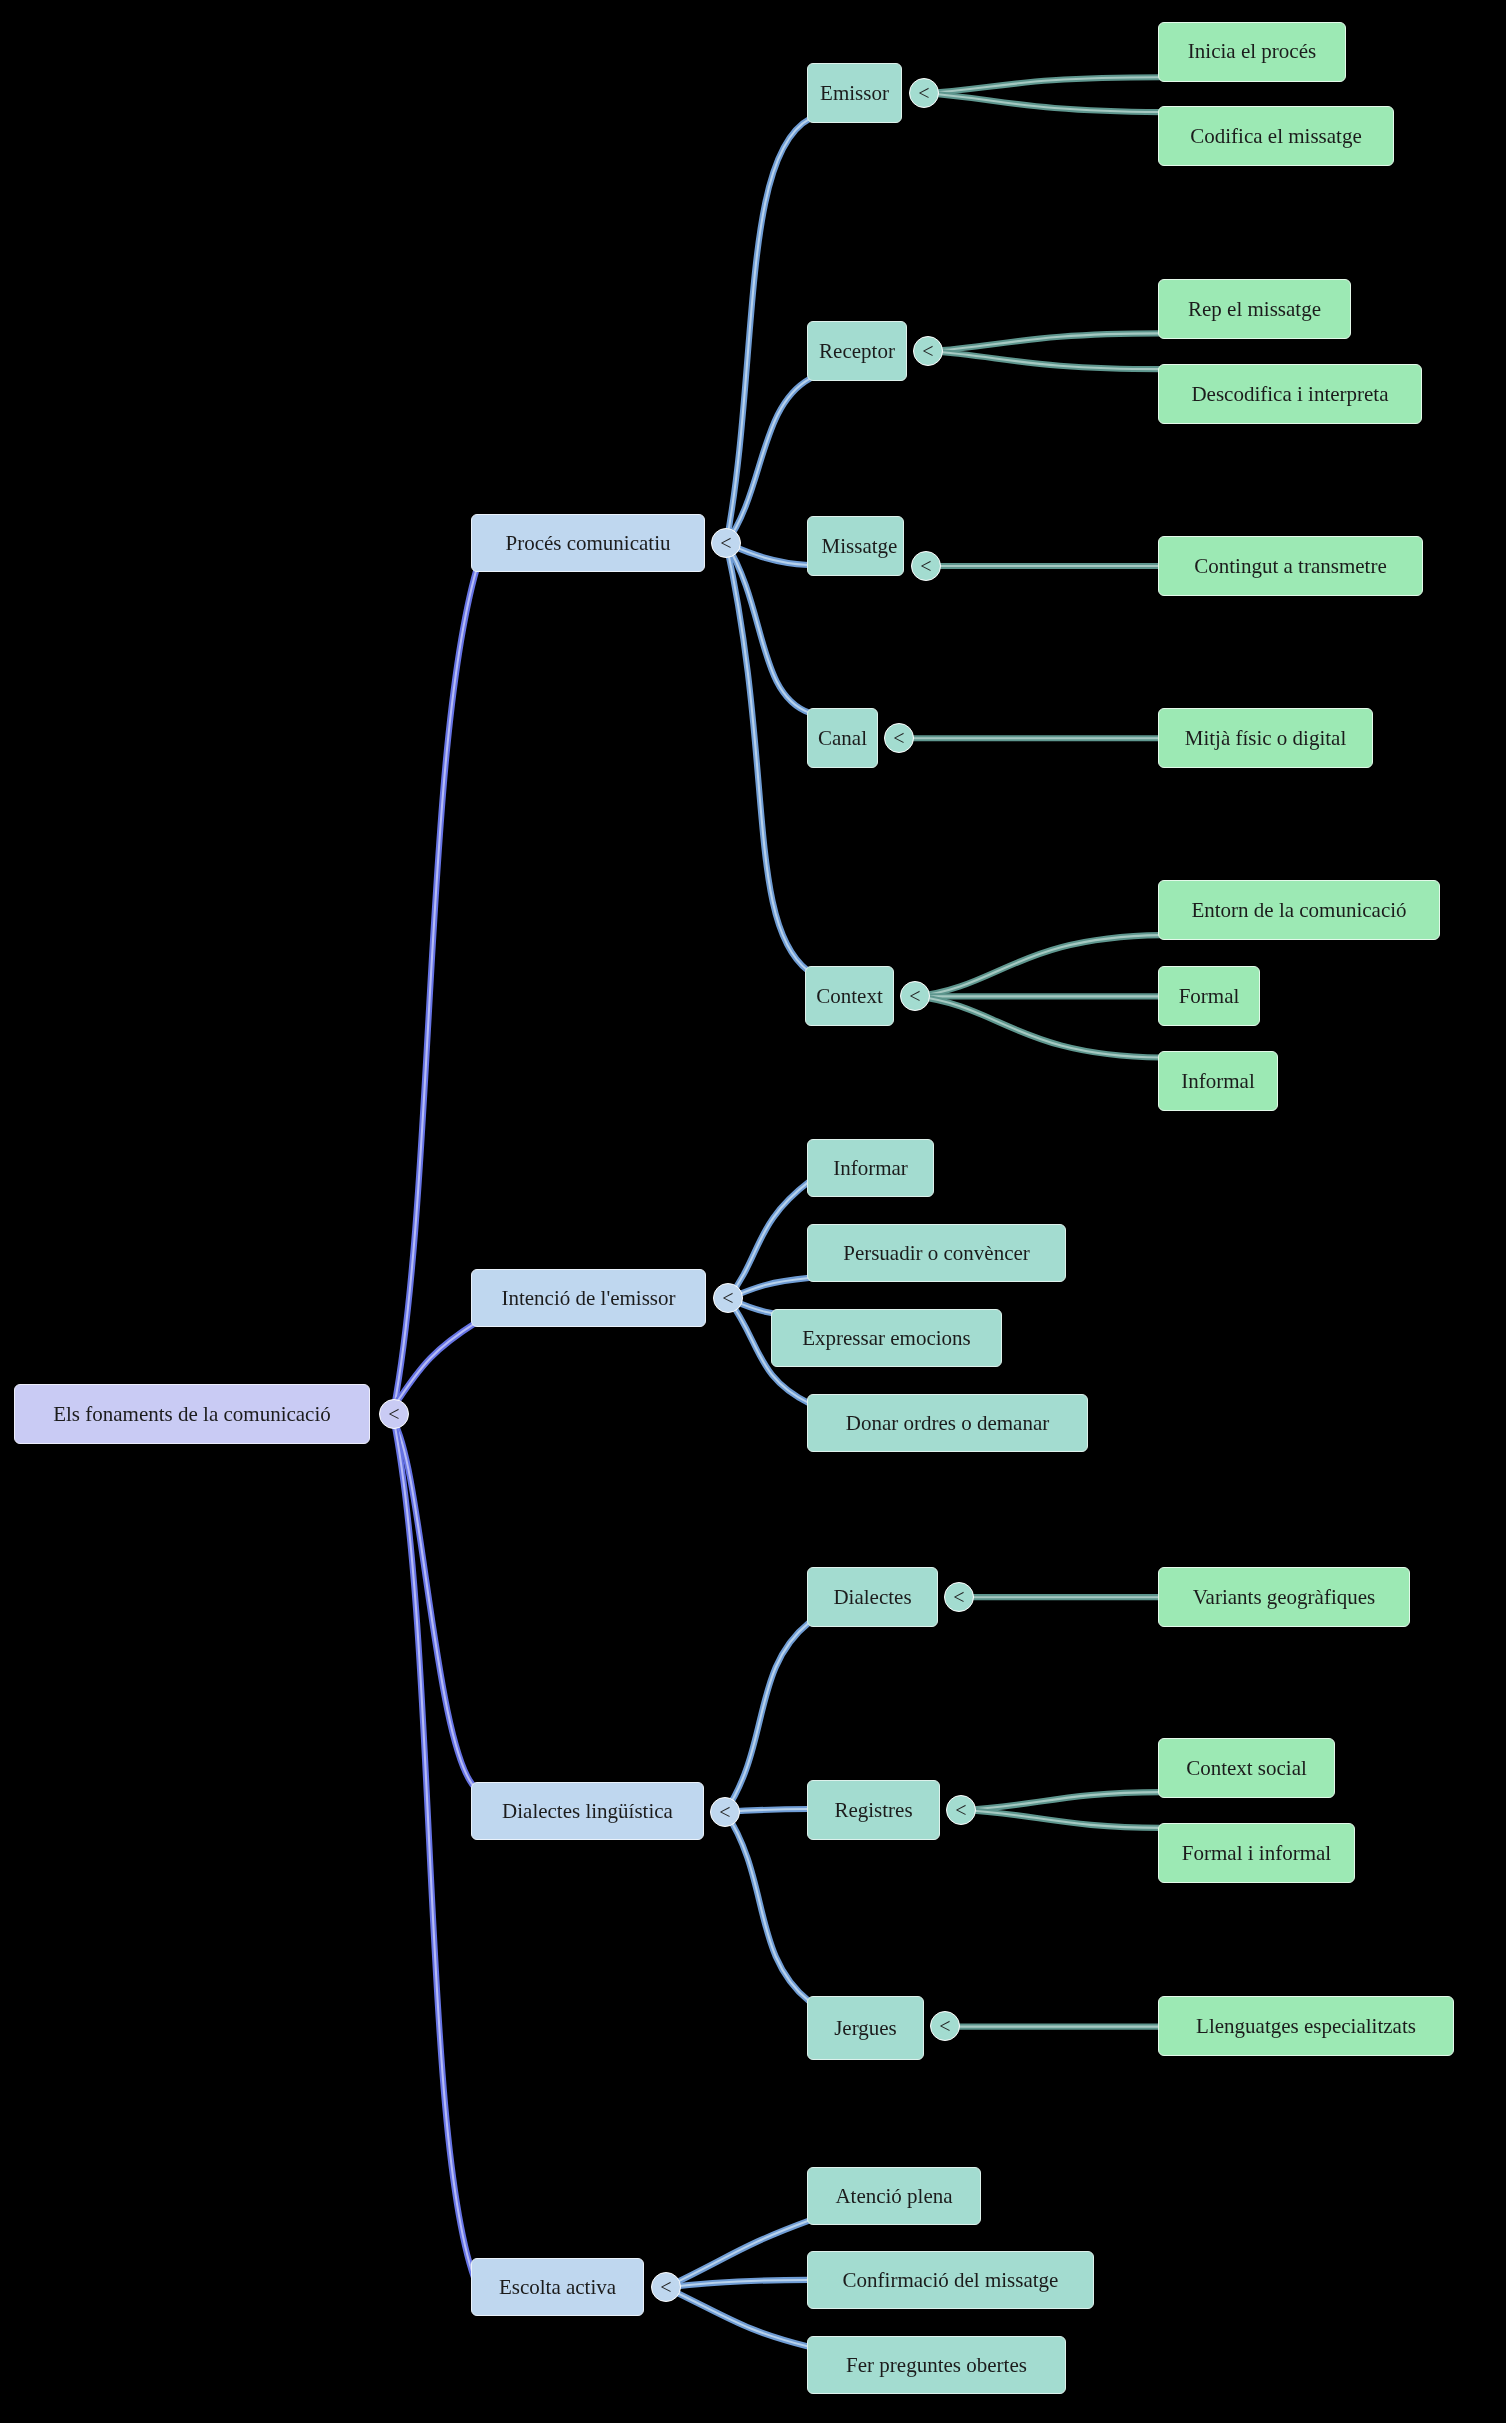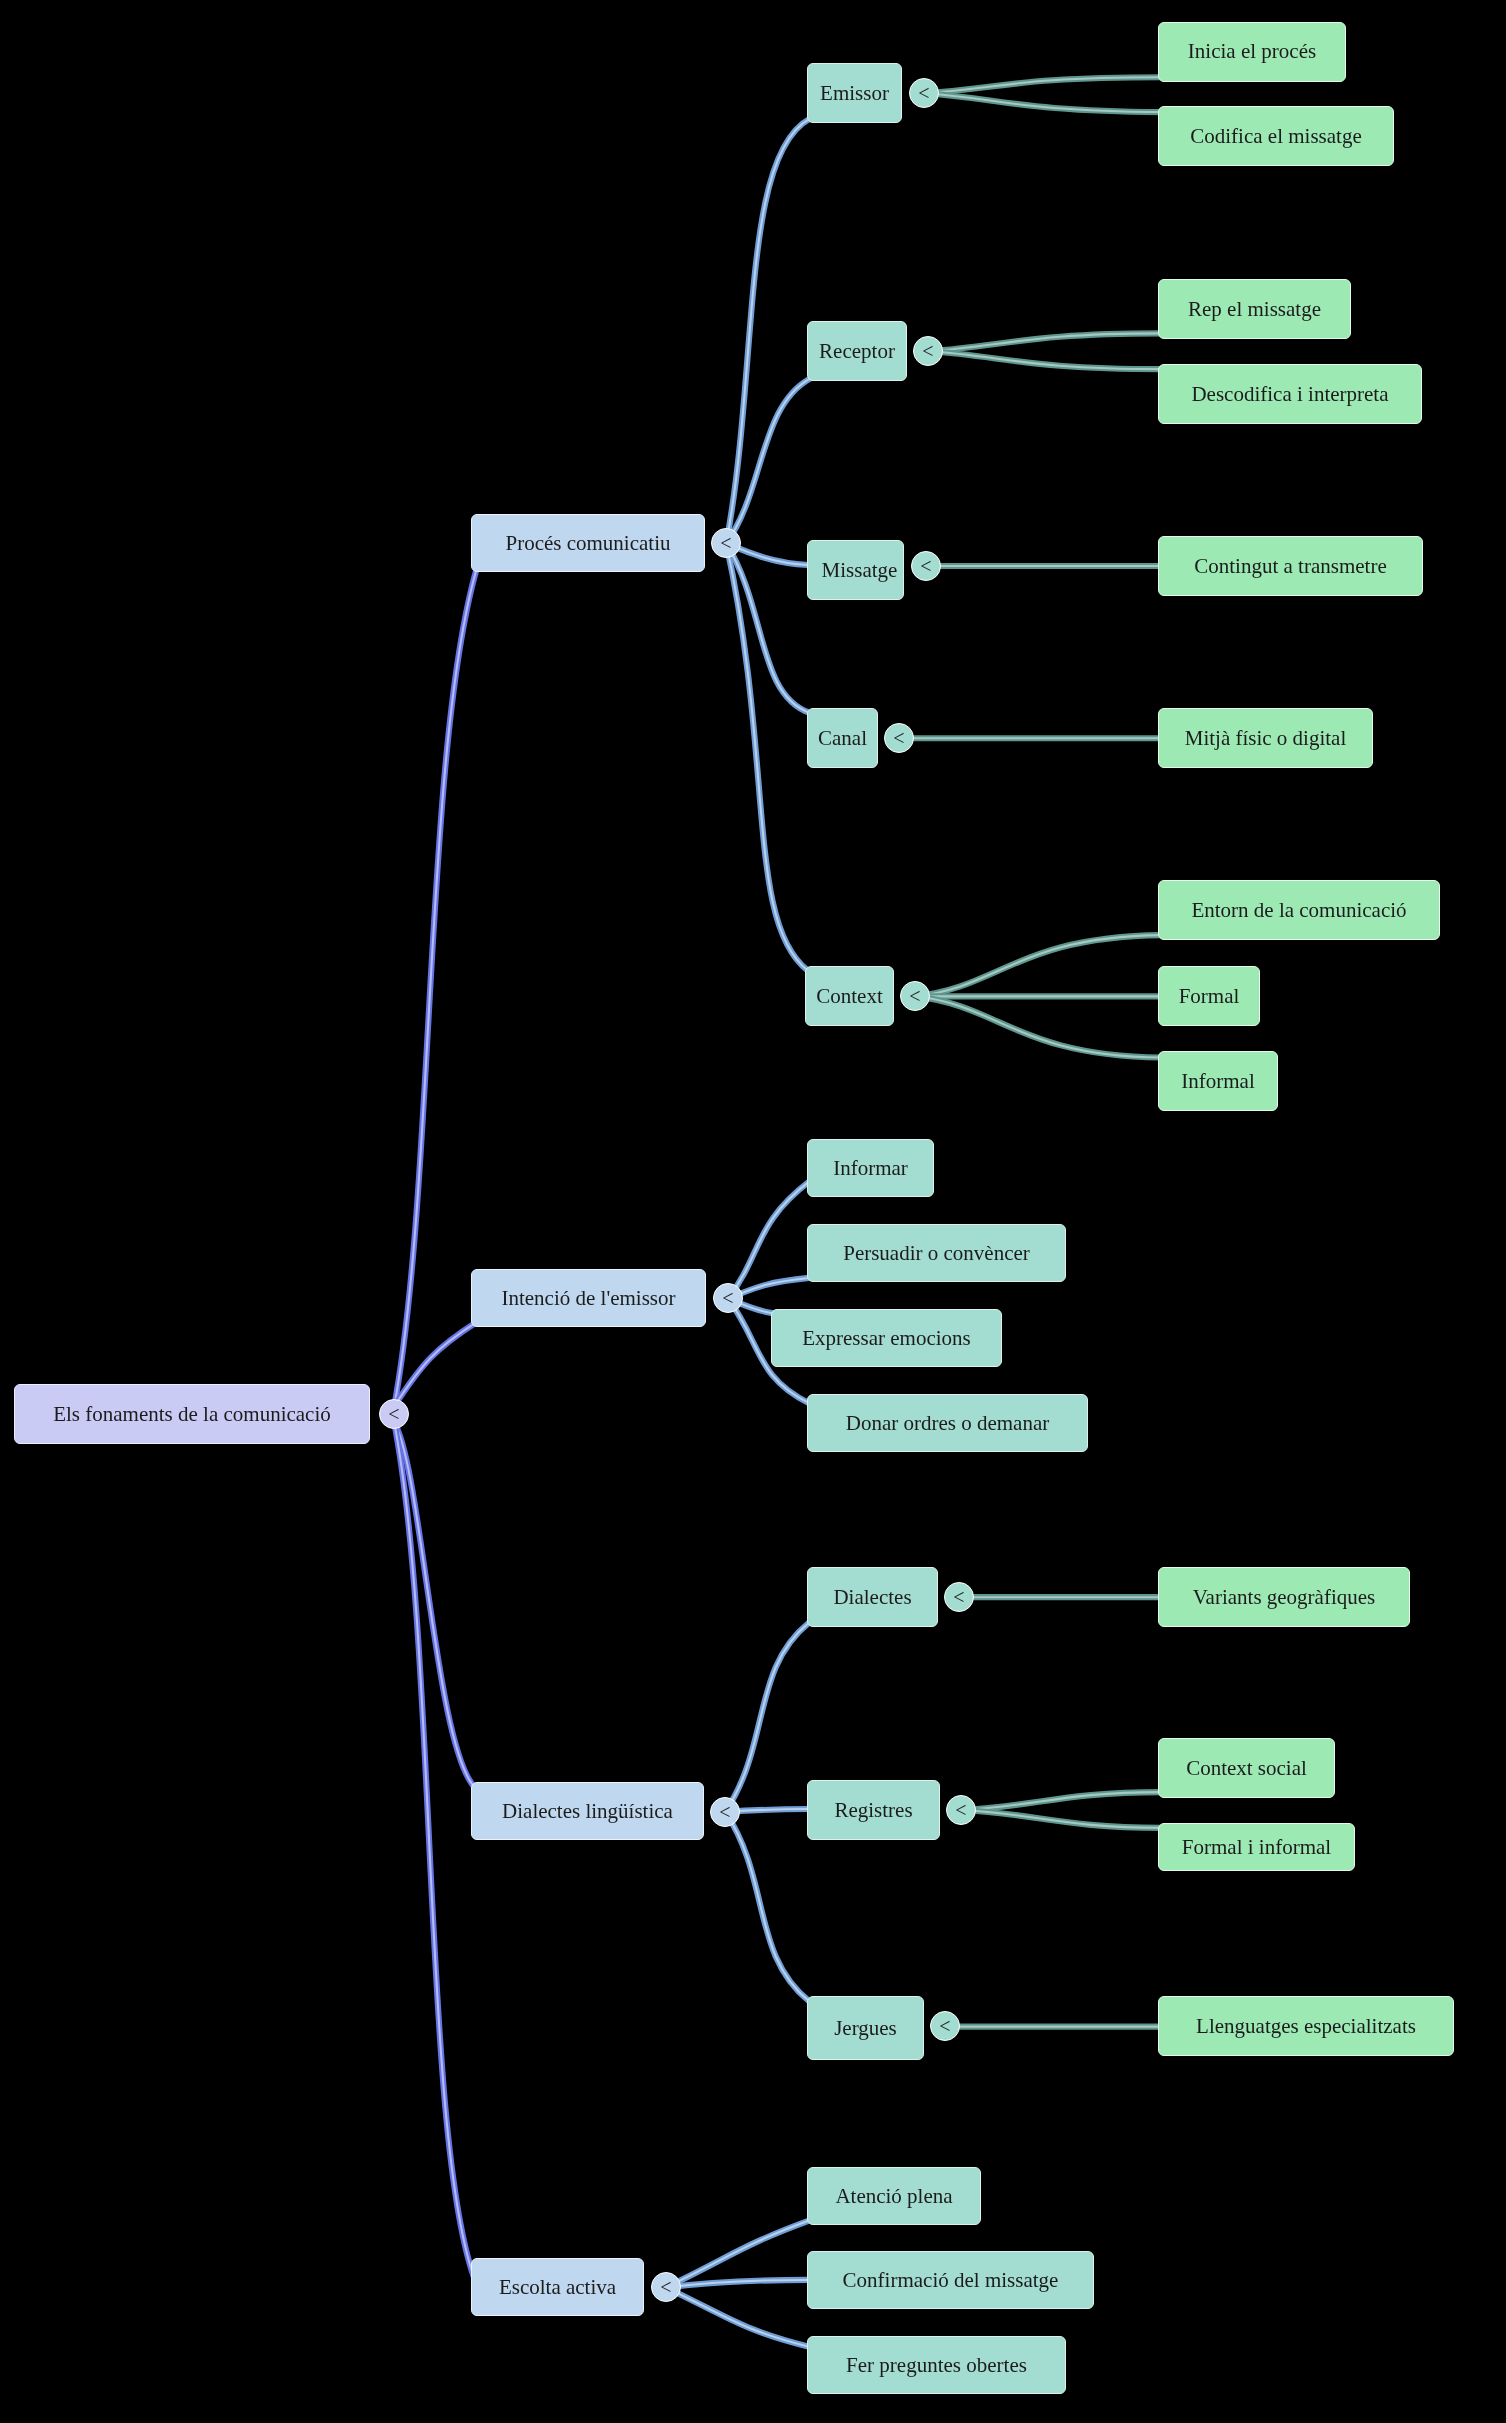--- a/index.html
+++ b/index.html
@@ -129,21 +129,21 @@
 
   <div class="node depth1" style="left:471px;top:2258px;width:173px;height:58px;">Escolta activa</div>
   <div class="collapse c1" style="left:651px;top:2272px;">&lt;</div>
 
   <div class="node depth2" style="left:807px;top:63px;width:95px;height:60px;">Emissor</div>
   <div class="collapse c2" style="left:909px;top:78px;">&lt;</div>
 
   <div class="node depth2" style="left:807px;top:321px;width:100px;height:60px;">Receptor</div>
   <div class="collapse c2" style="left:913px;top:336px;">&lt;</div>
 
-  <div class="node depth2" style="left:807px;top:540px;width:97px;height:60px;padding-left:8px;">Missatge</div>
+  <div class="node depth2" style="left:807px;top:516px;width:97px;height:60px;padding-left:8px;">Missatge</div>
   <div class="collapse c2" style="left:911px;top:551px;">&lt;</div>
 
   <div class="node depth2" style="left:807px;top:708px;width:71px;height:60px;">Canal</div>
   <div class="collapse c2" style="left:884px;top:723px;">&lt;</div>
 
   <div class="node depth2" style="left:805px;top:966px;width:89px;height:60px;">Context</div>
   <div class="collapse c2" style="left:900px;top:981px;">&lt;</div>
 
   <div class="node depth2" style="left:807px;top:1139px;width:127px;height:58px;">Informar</div>
   <div class="node depth2" style="left:807px;top:1224px;width:259px;height:58px;">Persuadir o convèncer</div>
@@ -167,17 +167,17 @@
   <div class="node depth3" style="left:1158px;top:106px;width:236px;height:60px;">Codifica el missatge</div>
   <div class="node depth3" style="left:1158px;top:279px;width:193px;height:60px;">Rep el missatge</div>
   <div class="node depth3" style="left:1158px;top:364px;width:264px;height:60px;">Descodifica i interpreta</div>
   <div class="node depth3" style="left:1158px;top:536px;width:265px;height:60px;">Contingut a transmetre</div>
   <div class="node depth3" style="left:1158px;top:708px;width:215px;height:60px;">Mitjà físic o digital</div>
   <div class="node depth3" style="left:1158px;top:880px;width:282px;height:60px;">Entorn de la comunicació</div>
   <div class="node depth3" style="left:1158px;top:966px;width:102px;height:60px;">Formal</div>
   <div class="node depth3" style="left:1158px;top:1051px;width:120px;height:60px;">Informal</div>
   <div class="node depth3" style="left:1158px;top:1567px;width:252px;height:60px;">Variants geogràfiques</div>
   <div class="node depth3" style="left:1158px;top:1738px;width:177px;height:60px;">Context social</div>
-  <div class="node depth3" style="left:1158px;top:1823px;width:197px;height:48px;">Formal i informal</div>
+  <div class="node depth3" style="left:1158px;top:1823px;width:197px;height:60px;">Formal i informal</div>
   <div class="node depth3" style="left:1158px;top:1996px;width:296px;height:60px;">Llenguatges especialitzats</div>
 
 </div>
 
 
 </body></html>

